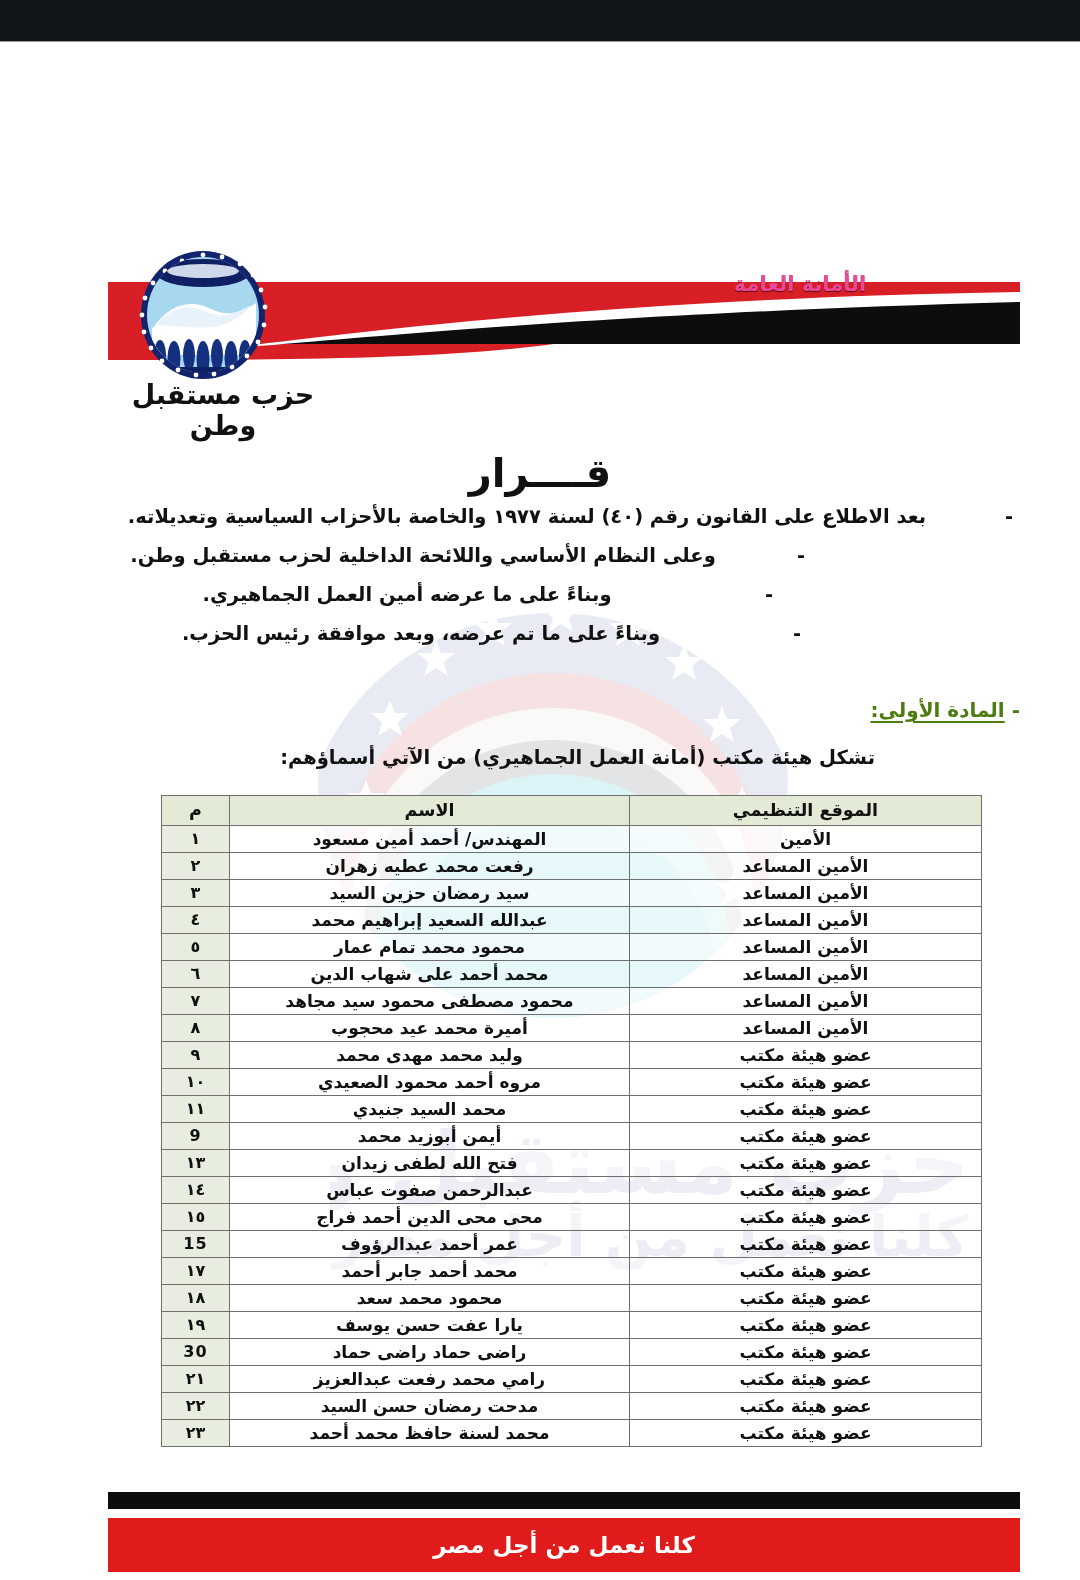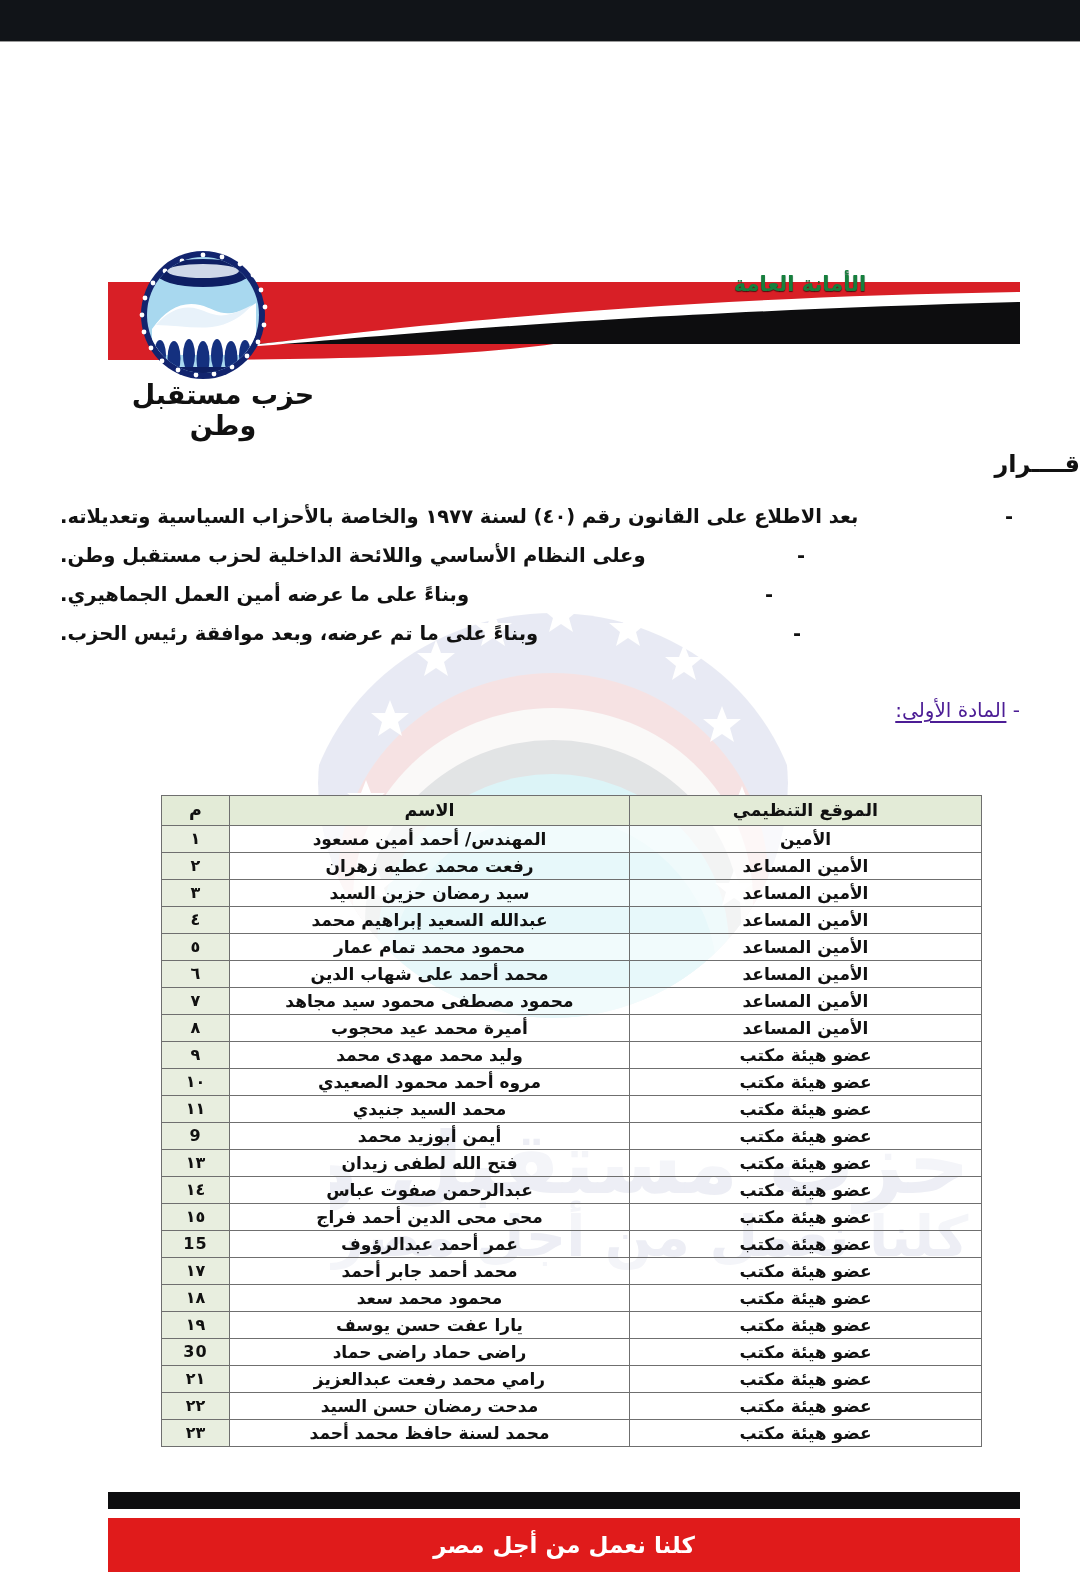--- a/index.html
+++ b/index.html
@@ -83,21 +83,21 @@
     z-index: 2;
   }
   .lh-svg { display: block; width: 100%; height: 100%; }
 
   .lh-title {
     position: absolute;
     right: 10px;
     top: 24px;
     width: 420px;
     text-align: center;
-    color: #15803d;
+    color: #ec4899;
     font-size: 21px;
     font-weight: bold;
     letter-spacing: .5px;
     z-index: 3;
     text-shadow: 0 1px 1px rgba(0,0,0,.6);
   }
 
   .logo-wrap {
     position: absolute;
     left: 108px;
@@ -117,21 +117,22 @@
     letter-spacing: -1px;
     font-family: "DejaVu Sans", "Liberation Sans", sans-serif;
   }
 
   
   .doc-title {
     position: absolute;
     top: 407px;
     left: 0;
     width: 1080px;
-    font-size: 24px;
+    text-align: center;
+    font-size: 40px;
     font-weight: bold;
     color: #111111;
     letter-spacing: 1px;
     z-index: 2;
   }
 
   .preamble {
     position: absolute;
     top: 462px;
     right: 60px;
@@ -148,37 +149,37 @@
     color: #111111;
     font-size: 19.5px;
     font-weight: bold;
   }
   .pre-dash {
     width: 22px;
     flex: 0 0 22px;
     text-align: center;
     font-weight: bold;
   }
-  .pre-text { flex: 1 1 auto; text-align: left; padding-right: 4px; }
+  .pre-text { flex: 1 1 auto; text-align: center; padding-right: 4px; }
 
   
   .pre-item.i1 { margin-right: 0px; }
   .pre-item.i2 { margin-right: 208px; }
   .pre-item.i3 { margin-right: 240px; }
   .pre-item.i4 { margin-right: 212px; }
 
   .article-head {
     position: absolute;
     top: 655px;
     right: 60px;
     width: 960px;
     text-align: right;
     font-size: 20px;
-    font-weight: normal;
-    color: #4c1d95;
+    font-weight: bold;
+    color: #4d7c0f;
     z-index: 2;
   }
   .article-head .ah-label {
     text-decoration: underline;
     text-underline-offset: 4px;
   }
 
   .intro-line {
     position: absolute;
     top: 703px;
@@ -403,20 +404,21 @@
         <span class="pre-dash">-</span>
         <span class="pre-text">وبناءً على ما تم عرضه، وبعد موافقة رئيس الحزب.</span>
       </div>
     </div>
 
     <div class="article-head">
       <span>-</span>
       <span class="ah-label">المادة الأولى:</span>
     </div>
 
+    <div class="intro-line">تشكل هيئة مكتب (أمانة العمل الجماهيري) من الآتي أسماؤهم:</div>
 
     <div class="table-wrap">
       <table class="members">
         <colgroup>
           <col class="c-pos">
             <col class="c-name">
             <col class="c-num">
         </colgroup>
         <thead>
           <tr>

